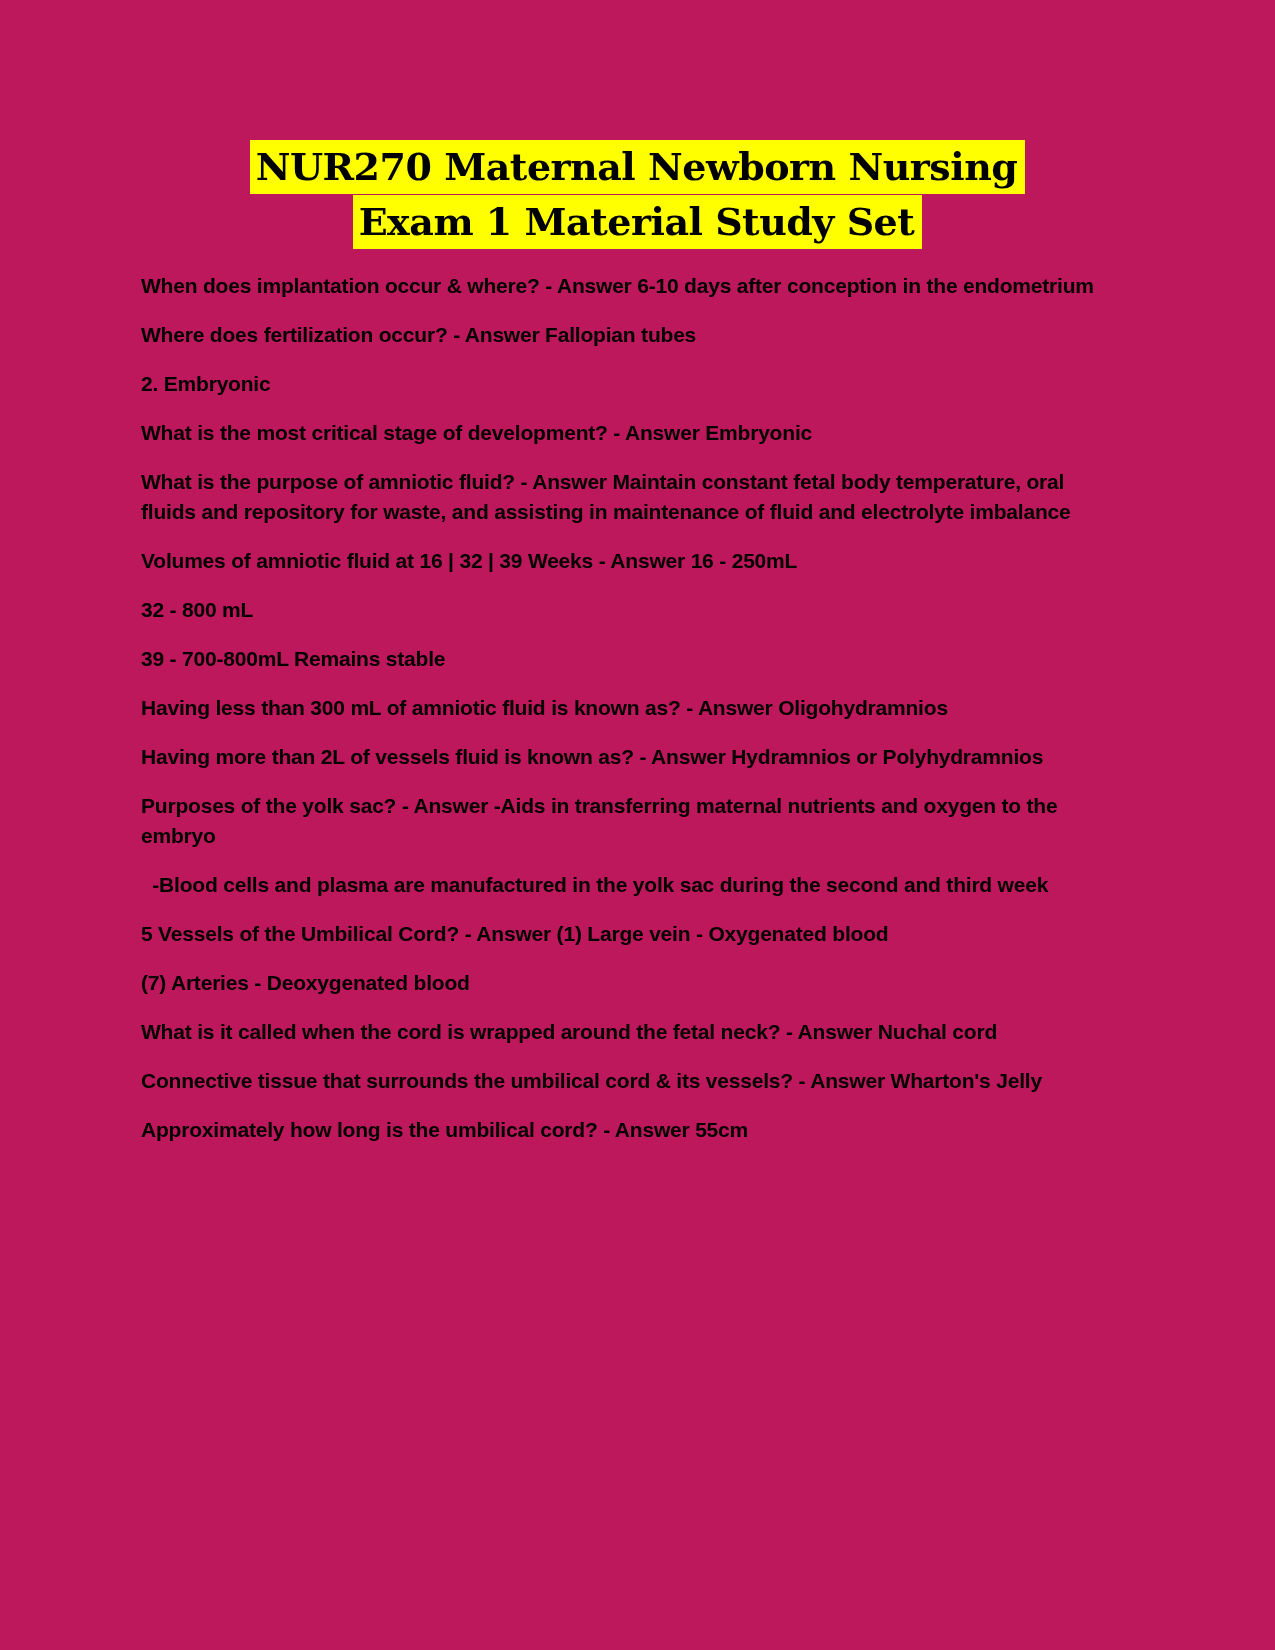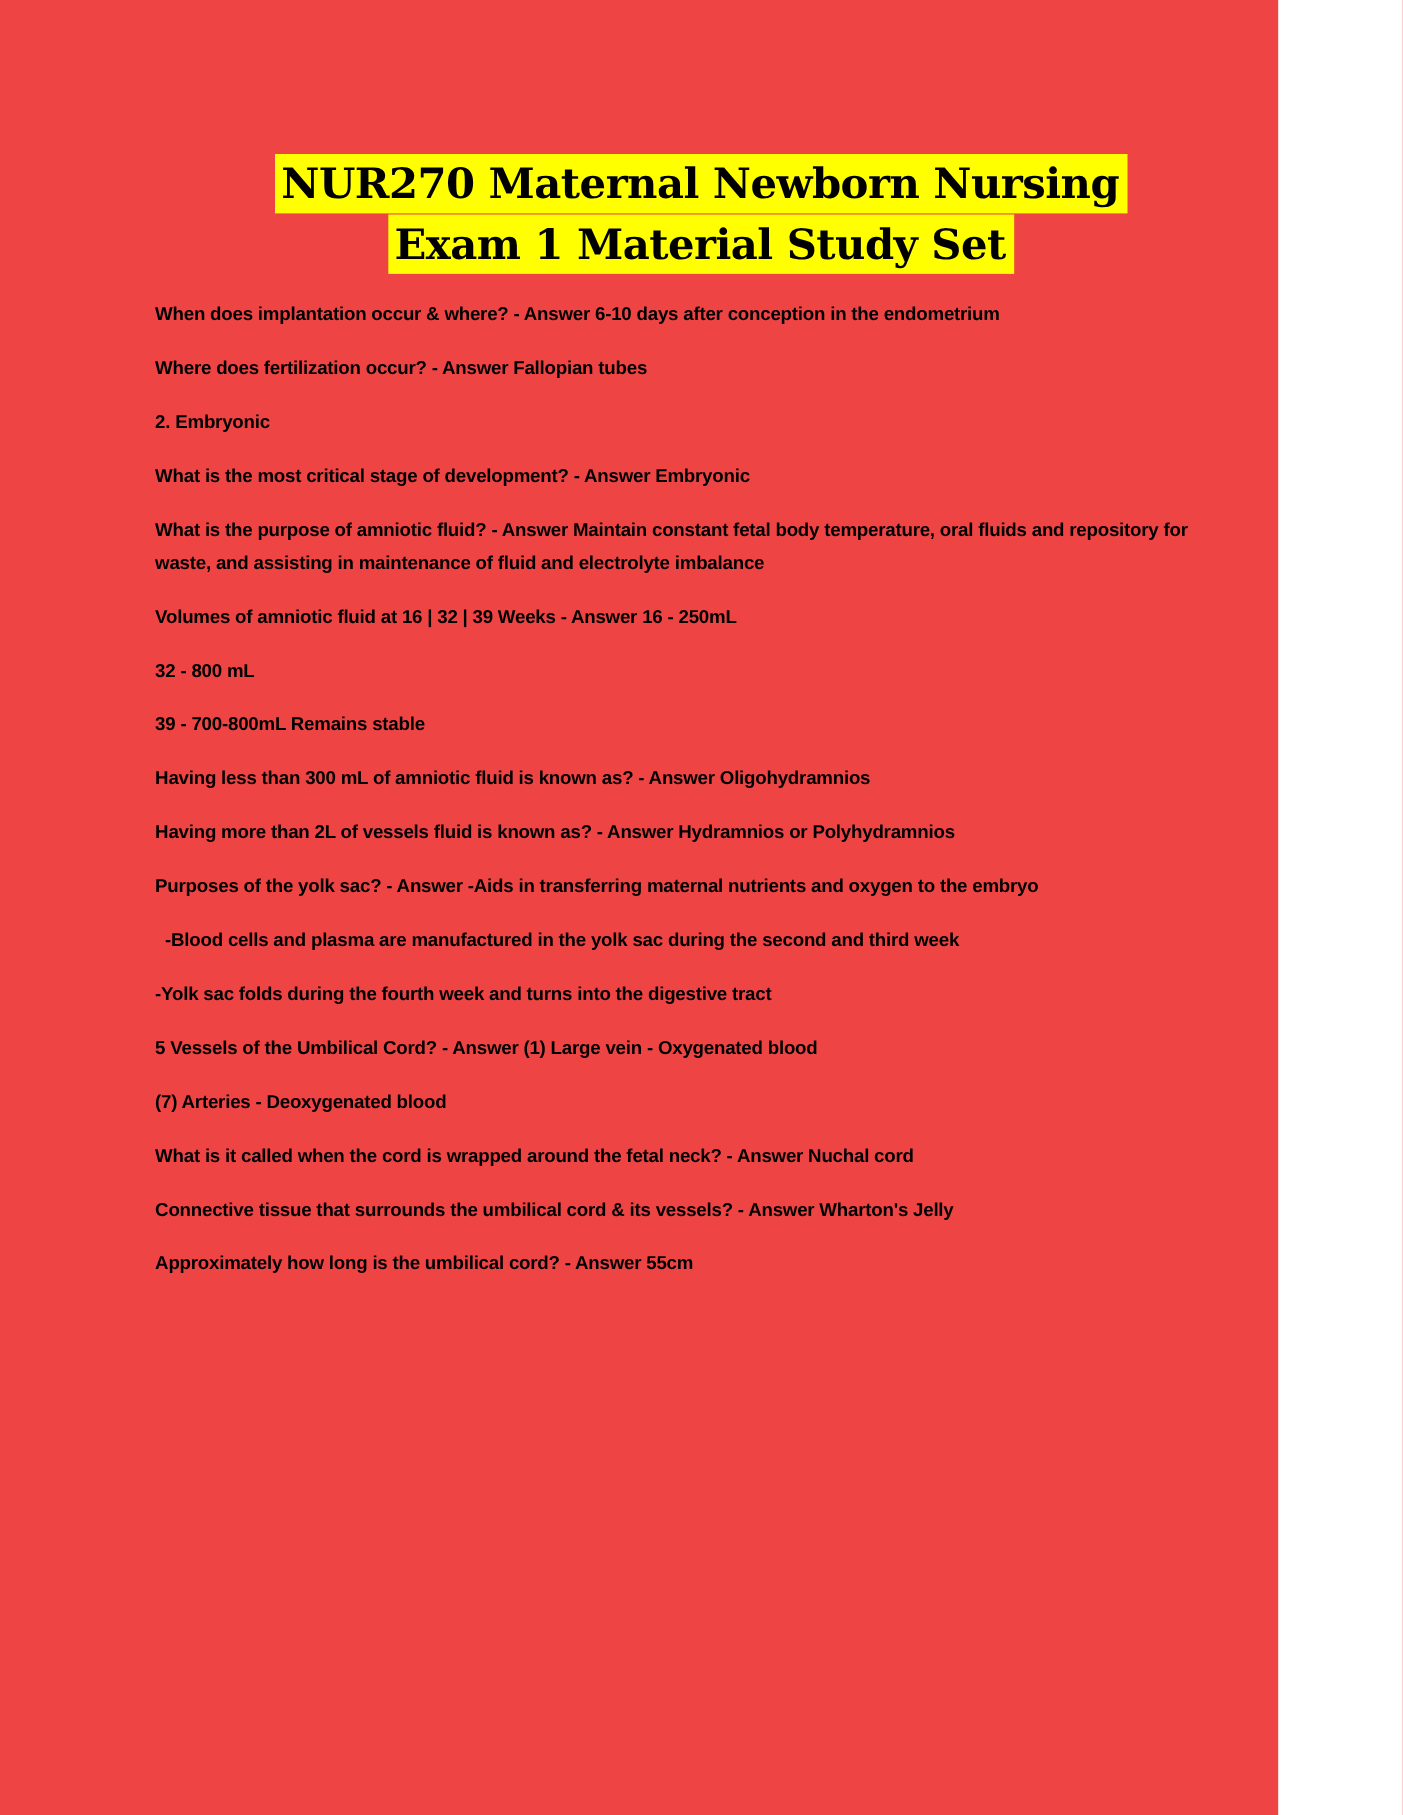--- a/index.html
+++ b/index.html
@@ -1,37 +1,37 @@
 <!DOCTYPE html>
 <html><head>
 <meta charset="utf-8">
 <style>
   html, body { margin: 0; padding: 0; background: #ffffff; }
   body { width: 1275px; height: 1650px; position: relative; overflow: hidden; }
-  .page { position: absolute; left: 0; top: 0; width: 1162px; height: 1650px; background: #ef4444; }
+  .page { position: absolute; left: 0; top: 0; width: 1275px; height: 1650px; background: #be185d; }
   .title-block { position: absolute; top: 140px; left: 0; width: 1275px; text-align: center; }
   .title-line {
     display: inline-block;
     background: #ffff00;
     color: #000;
     font-family: "DejaVu Serif", serif;
     font-weight: bold;
     font-size: 38px;
     line-height: 54px;
     height: 54px;
     padding: 0 8px 0 6px;
     letter-spacing: -0.5px;
     white-space: nowrap;
   }
   .title-row { height: 55px; }
   .content {
     position: absolute; left: 141px; top: 271px; width: 960px;
     font-family: "Liberation Sans", sans-serif;
     font-weight: bold;
-    font-size: 17px;
+    font-size: 21px;
     line-height: 30px;
     color: #000;
     letter-spacing: -0.2px;
   }
   .para { margin: 0 0 19px 0; }
 </style>
 </head>
 <body>
 
 <div class="page">
@@ -46,20 +46,19 @@
     <p class="para">2. Embryonic</p>
     <p class="para">What is the most critical stage of development? - Answer Embryonic</p>
     <p class="para">What is the purpose of amniotic fluid? - Answer Maintain constant fetal body temperature, oral fluids and repository for waste, and assisting in maintenance of fluid and electrolyte imbalance</p>
     <p class="para">Volumes of amniotic fluid at 16 | 32 | 39 Weeks - Answer 16 - 250mL</p>
     <p class="para">32 - 800 mL</p>
     <p class="para">39 - 700-800mL Remains stable</p>
     <p class="para">Having less than 300 mL of amniotic fluid is known as? - Answer Oligohydramnios</p>
     <p class="para">Having more than 2L of vessels fluid is known as? - Answer Hydramnios or Polyhydramnios</p>
     <p class="para">Purposes of the yolk sac? - Answer -Aids in transferring maternal nutrients and oxygen to the embryo</p>
     <p class="para" style="white-space: pre-wrap;">  -Blood cells and plasma are manufactured in the yolk sac during the second and third week</p>
-    <p class="para">-Yolk sac folds during the fourth week and turns into the digestive tract</p>
     <p class="para">5 Vessels of the Umbilical Cord? - Answer (1) Large vein - Oxygenated blood</p>
     <p class="para">(7) Arteries - Deoxygenated blood</p>
     <p class="para">What is it called when the cord is wrapped around the fetal neck? - Answer Nuchal cord</p>
     <p class="para">Connective tissue that surrounds the umbilical cord &amp; its vessels? - Answer Wharton's Jelly</p>
     <p class="para">Approximately how long is the umbilical cord? - Answer 55cm</p>
   </div>
 </div>
 
 </body></html>

